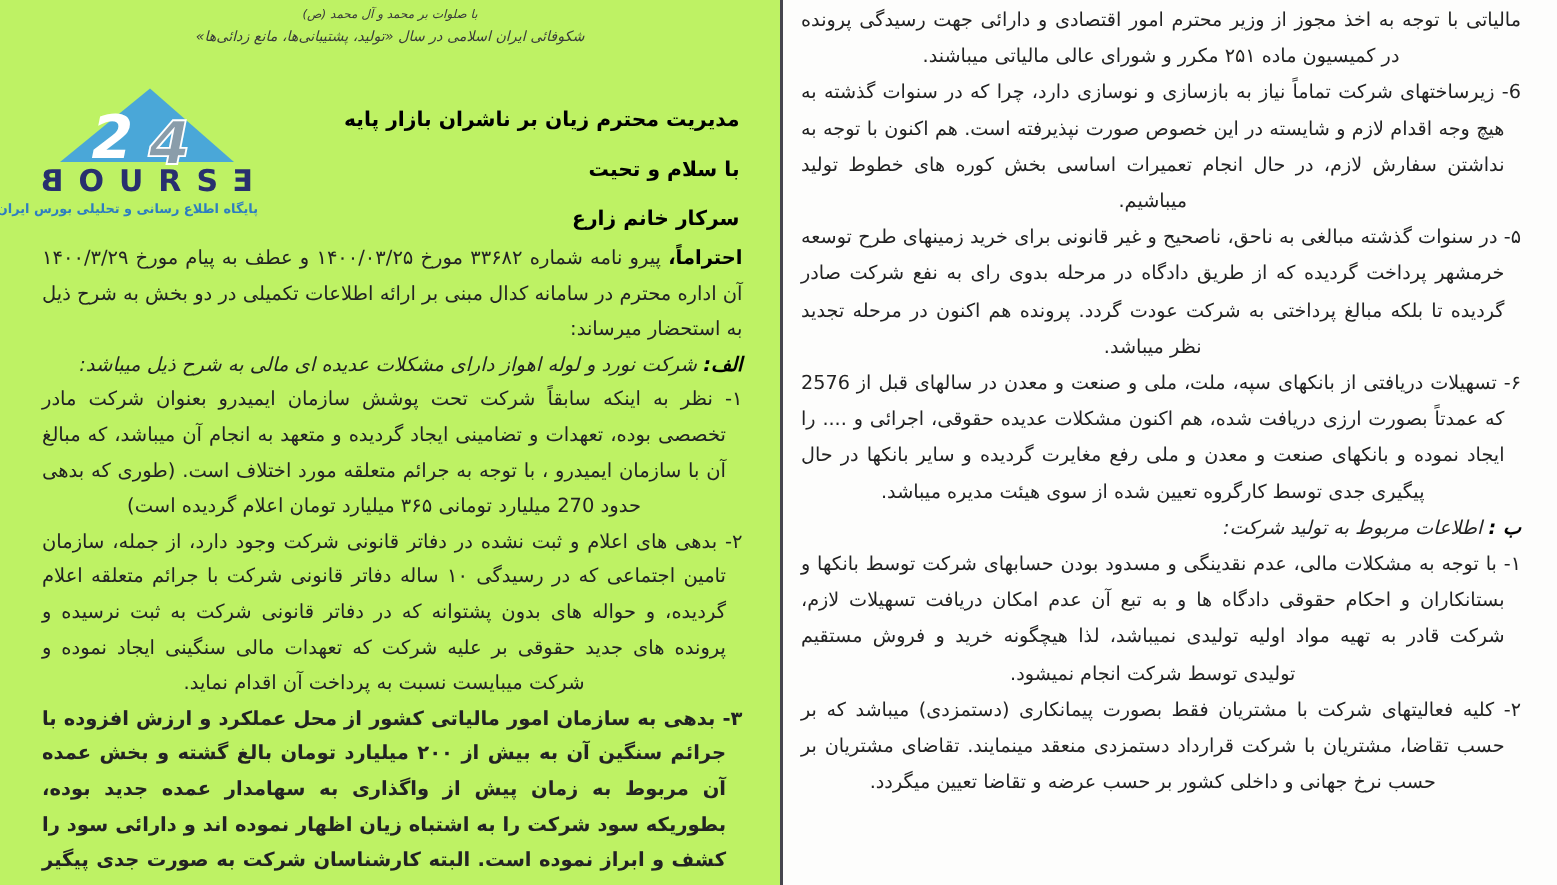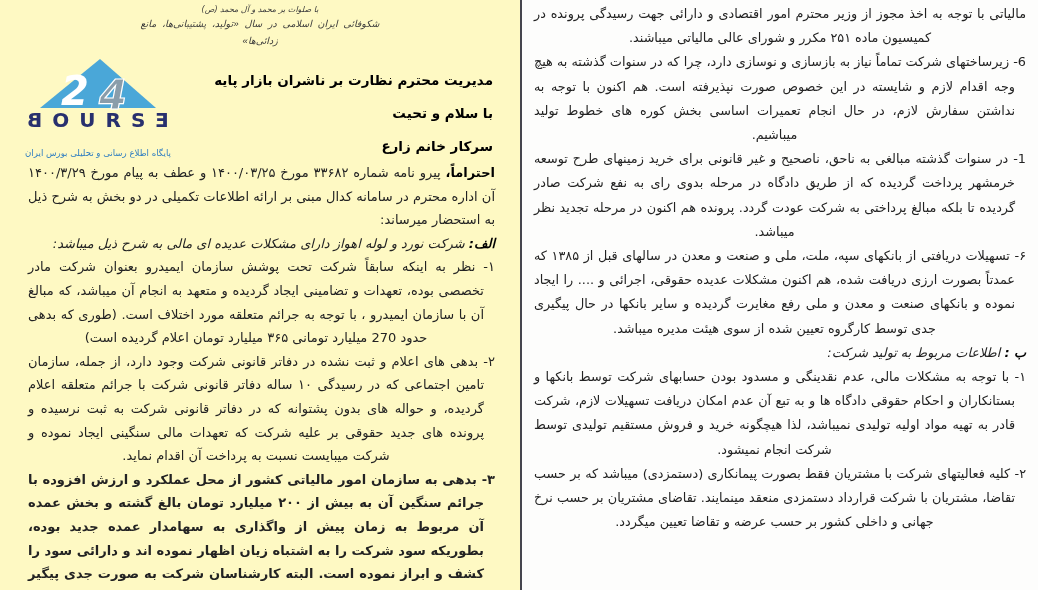--- a/index.html
+++ b/index.html
@@ -1,47 +1,47 @@
 <!DOCTYPE html>
 <html lang="fa"><head>
 <meta charset="utf-8">
 <style>
   html,body{margin:0;padding:0;background:#e9e9e9;}
   .page{position:relative;width:1038px;height:590px;overflow:hidden;
         background:#fbfbfa;font-family:"DejaVu Sans",sans-serif;color:#1f1f1f;}
-  .col-left{position:absolute;left:0;top:0;width:521px;height:590px;background:#fef9c3;}
+  .col-left{position:absolute;left:0;top:0;width:521px;height:590px;background:#bef264;}
   .divider{position:absolute;left:520px;top:0;width:2px;height:590px;background:#46464e;}
   .col-right{position:absolute;left:522px;top:0;width:516px;height:590px;background:#fdfdfc;}
 
   
   .callig{position:absolute;top:3px;left:126px;width:268px;text-align:center;
           color:#3a3a3a;font-style:italic;direction:rtl;}
   .callig .l1{font-size:8px;line-height:13px;}
-  .callig .l2{font-size:9.5px;line-height:17px;font-family:Liberation Mono, monospace;}
+  .callig .l2{font-size:9.5px;line-height:17px;}
 
   
   .logo{position:absolute;top:56px;left:24px;width:148px;text-align:center;}
   .logo svg{display:block;margin:0 auto;}
   .logo-word{display:flex;justify-content:space-between;padding:0 3px;margin-top:1px;
              font-size:20px;font-weight:bold;line-height:18px;color:var(--navy,#28306e);}
   .logo-word span{display:inline-block;}
   .logo-word span.mirror{transform:scaleX(-1);}
-  .logo-tagline{margin-top:19px;font-size:8.6px;font-weight:normal;white-space:nowrap;
+  .logo-tagline{margin-top:6px;font-size:8.6px;font-weight:bold;white-space:nowrap;
                 direction:rtl;color:var(--tagblue,#2e7dc1);}
 
   
   .headings{position:absolute;top:71px;right:28px;text-align:right;direction:rtl;
             font-weight:bold;font-size:13.5px;color:#000;}
   .headings .h{margin:0 0 15px 0;line-height:18px;}
   .h-salutation{margin-right:44px;}
 
   
   .textcol{position:absolute;direction:rtl;color:#232323;}
   #leftcol{top:161px;right:26px;left:28px;font-size:13px;line-height:23.6px;}
-  #rightcol{top:2px;right:12px;left:12px;font-size:12.8px;line-height:24.2px;}
+  #rightcol{top:2px;right:24px;left:12px;font-size:12.8px;line-height:24.2px;}
 
   .para{margin:0;text-align:justify;}
   .p-intro{text-align-last:right;}
   .p-label{text-align:right;font-style:italic;}
   .p-item{padding-right:11px;text-indent:-11px;text-align-last:center;}
   .p-cont{text-align-last:center;}
   .last-justify{text-align-last:justify;font-weight:bold;}
   b.lead{font-weight:bold;color:#000;}
 </style>
 </head>
@@ -67,41 +67,41 @@
           <span>O</span>
           <span>U</span>
           <span>R</span>
           <span>S</span>
           <span class="mirror">E</span>
         </div>
       <div class="logo-tagline">پایگاه اطلاع رسانی و تحلیلی بورس ایران</div>
     </div>
 
     <div class="headings">
-      <div class="h">مدیریت محترم نظارت بر ناشران بازار پایه</div>
+      <div class="h">مدیریت محترم زیان بر ناشران بازار پایه</div>
       <div class="h h-salutation">با سلام و تحیت</div>
       <div class="h">سرکار خانم زارع</div>
     </div>
 
     <div class="textcol" id="leftcol">
         <p class="para p-intro"><b class="lead">احتراماً،</b> پیرو نامه شماره ۳۳۶۸۲ مورخ ۱۴۰۰/۰۳/۲۵  و عطف به پیام مورخ ۱۴۰۰/۳/۲۹ آن اداره محترم در سامانه کدال مبنی بر ارائه اطلاعات تکمیلی در دو بخش به شرح ذیل به استحضار میرساند:</p>
         <p class="para p-label"><b class="lead">الف:</b> شرکت نورد و لوله اهواز دارای مشکلات عدیده ای مالی به شرح ذیل میباشد:</p>
         <p class="para p-item">۱- نظر به اینکه سابقاً شرکت تحت پوشش سازمان ایمیدرو بعنوان شرکت مادر تخصصی بوده، تعهدات و تضامینی ایجاد گردیده و متعهد به انجام آن میباشد، که مبالغ آن با سازمان ایمیدرو ، با توجه به جرائم متعلقه مورد اختلاف است. (طوری که بدهی حدود 270 میلیارد تومانی ۳۶۵ میلیارد تومان اعلام گردیده است)</p>
         <p class="para p-item">۲- بدهی های اعلام و ثبت نشده در دفاتر قانونی شرکت وجود دارد، از جمله، سازمان تامین اجتماعی که در رسیدگی ۱۰ ساله دفاتر قانونی شرکت با جرائم متعلقه اعلام گردیده، و حواله های بدون پشتوانه که در دفاتر قانونی شرکت به ثبت نرسیده و پرونده های جدید حقوقی بر علیه شرکت که تعهدات مالی سنگینی ایجاد نموده و شرکت میبایست نسبت به پرداخت آن اقدام نماید.</p>
         <p class="para p-item last-justify">۳- بدهی به سازمان امور مالیاتی کشور از محل عملکرد و ارزش افزوده با جرائم سنگین آن به بیش از ۲۰۰ میلیارد تومان بالغ گشته و بخش عمده آن مربوط به زمان پیش از واگذاری به سهامدار عمده جدید بوده، بطوریکه سود شرکت را به اشتباه زیان اظهار نموده اند و دارائی سود را کشف و ابراز نموده است.  البته کارشناسان شرکت به صورت جدی پیگیر حذف جرائم و حصول نتیجه از ارسال پرونده به شورای عالی</p>
       </div>
   </div>
 
   <div class="divider"></div>
 
   <div class="col-right">
     <div class="textcol" id="rightcol">
         <p class="para p-cont">مالیاتی با توجه به اخذ مجوز از وزیر محترم امور اقتصادی و دارائی جهت رسیدگی پرونده در کمیسیون ماده ۲۵۱ مکرر و شورای عالی مالیاتی میباشند.</p>
         <p class="para p-item">6- زیرساختهای شرکت تماماً نیاز به بازسازی و نوسازی دارد، چرا که در سنوات گذشته به هیچ وجه اقدام لازم و شایسته در این خصوص صورت نپذیرفته است. هم اکنون با توجه به نداشتن سفارش لازم، در حال انجام تعمیرات اساسی بخش کوره های خطوط تولید میباشیم.</p>
-        <p class="para p-item">1- در سنوات گذشته مبالغی به ناحق، ناصحیح و غیر قانونی برای خرید زمینهای طرح توسعه خرمشهر پرداخت گردیده که از طریق دادگاه در مرحله بدوی رای به نفع شرکت صادر گردیده تا بلکه مبالغ پرداختی به شرکت عودت گردد. پرونده هم اکنون در مرحله تجدید نظر میباشد.</p>
-        <p class="para p-item">۶- تسهیلات دریافتی از بانکهای سپه، ملت،  ملی و صنعت و معدن در سالهای قبل از ۱۳۸۵ که عمدتاً بصورت ارزی دریافت شده، هم اکنون مشکلات عدیده حقوقی، اجرائی و .... را ایجاد نموده و بانکهای صنعت و معدن و ملی رفع مغایرت گردیده و سایر بانکها در حال پیگیری جدی توسط کارگروه تعیین شده از سوی هیئت مدیره میباشد.</p>
+        <p class="para p-item">۵- در سنوات گذشته مبالغی به ناحق، ناصحیح و غیر قانونی برای خرید زمینهای طرح توسعه خرمشهر پرداخت گردیده که از طریق دادگاه در مرحله بدوی رای به نفع شرکت صادر گردیده تا بلکه مبالغ پرداختی به شرکت عودت گردد. پرونده هم اکنون در مرحله تجدید نظر میباشد.</p>
+        <p class="para p-item">۶- تسهیلات دریافتی از بانکهای سپه، ملت،  ملی و صنعت و معدن در سالهای قبل از 2576 که عمدتاً بصورت ارزی دریافت شده، هم اکنون مشکلات عدیده حقوقی، اجرائی و .... را ایجاد نموده و بانکهای صنعت و معدن و ملی رفع مغایرت گردیده و سایر بانکها در حال پیگیری جدی توسط کارگروه تعیین شده از سوی هیئت مدیره میباشد.</p>
         <p class="para p-label"><b class="lead">ب :</b> اطلاعات مربوط به تولید شرکت:</p>
         <p class="para p-item">۱- با توجه به مشکلات مالی، عدم نقدینگی و مسدود بودن حسابهای شرکت توسط بانکها و بستانکاران و احکام حقوقی دادگاه ها و به تبع آن عدم امکان دریافت تسهیلات  لازم، شرکت قادر به تهیه مواد اولیه تولیدی نمیباشد، لذا هیچگونه خرید و فروش مستقیم تولیدی توسط شرکت انجام نمیشود.</p>
         <p class="para p-item">۲- کلیه فعالیتهای شرکت با مشتریان فقط بصورت پیمانکاری (دستمزدی) میباشد که بر حسب تقاضا، مشتریان با شرکت قرارداد دستمزدی منعقد مینمایند. تقاضای مشتریان بر حسب نرخ جهانی و داخلی کشور بر حسب عرضه و تقاضا تعیین میگردد.</p>
       </div>
   </div>
 
 </div>
 
 </body></html>

